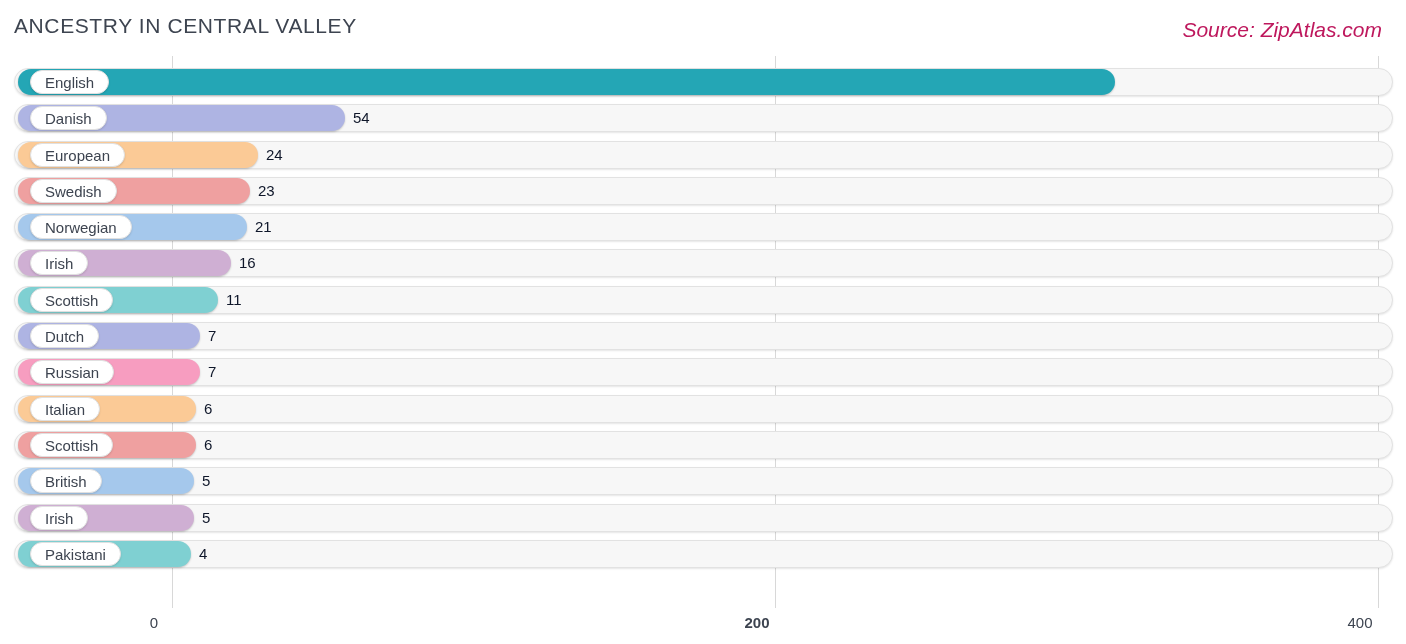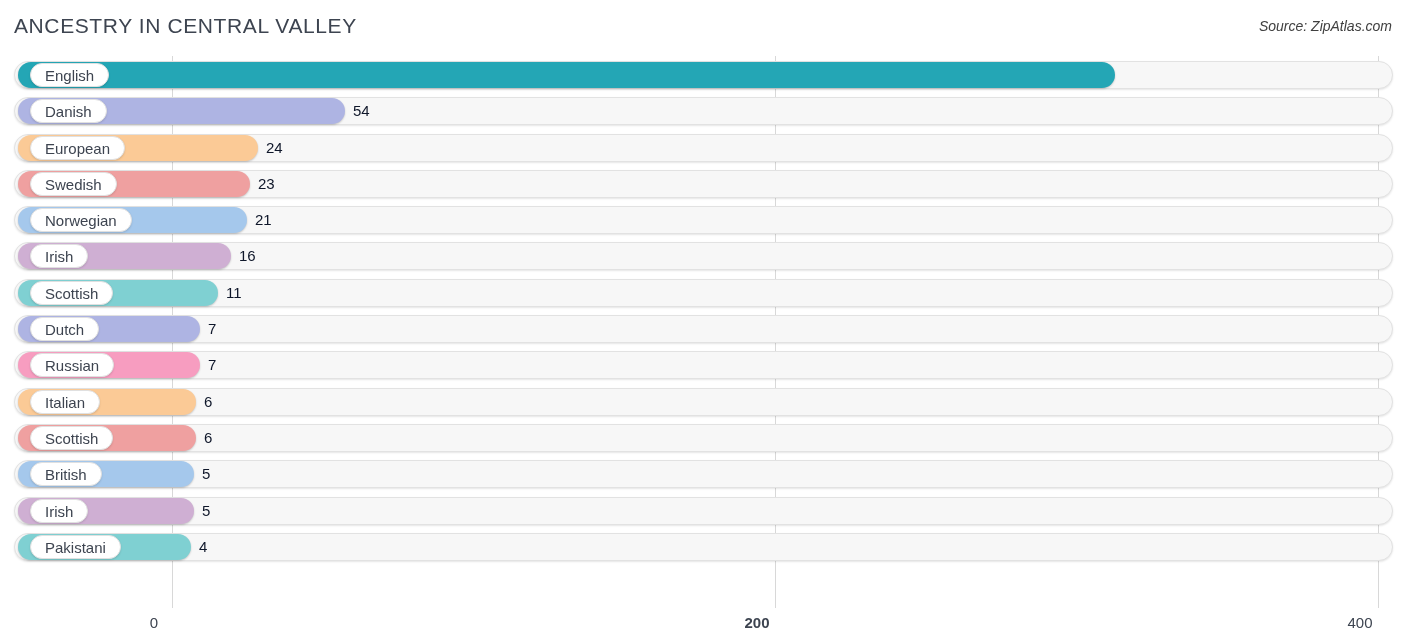--- a/index.html
+++ b/index.html
@@ -28,25 +28,25 @@
     left: 14px;
     top: 14px;
     font-size: 21px;
     letter-spacing: 0.6px;
     color: #3d4450;
     font-weight: 400;
     white-space: nowrap;
   }
   #chart-source {
     position: absolute;
-    right: 14px;
+    right: 24px;
     top: 18px;
-    font-size: 14px;
+    font-size: 21px;
     font-style: italic;
-    color: #404040;
+    color: #be185d;
     white-space: nowrap;
   }
 
   
   #plot-area {
     position: absolute;
     left: 0;
     top: 56px;
     width: 1406px;
     height: 552px;
@@ -55,21 +55,21 @@
   .gridline {
     position: absolute;
     top: 0;
     width: 1px;
     height: 552px;
     background: #d8d8d8;
   }
 
   #rows {
     position: absolute;
-    left: 0; top: 1px;
+    left: 0; top: 8px;
     width: 1284px;
   }
 
   .bar-row {
     position: relative;
     height: 36.3px;
   }
 
   .bar-track {
     position: absolute;

